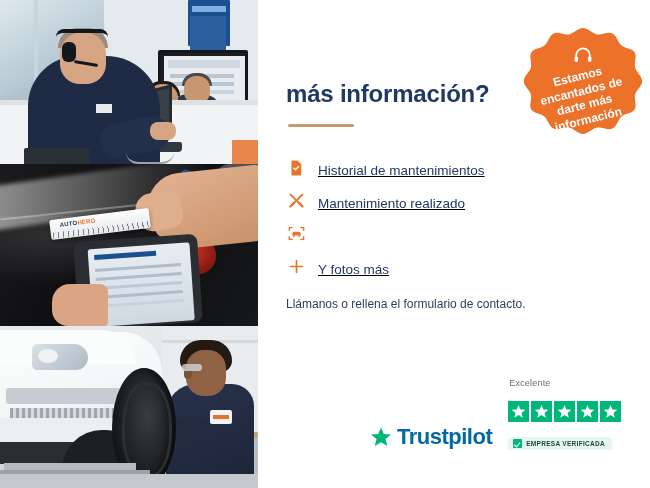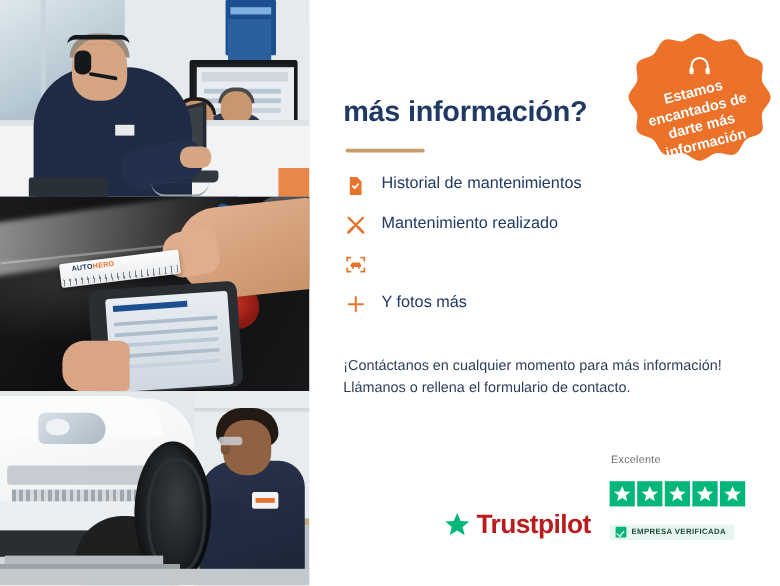--- a/index.html
+++ b/index.html
@@ -215,23 +215,24 @@
   .rule {
     width: 66px; height: 3px;
     background: #c79a6b;
     margin: 16px 0 18px 2px;
     border-radius: 2px;
   }
 
   
   .feat-list { list-style:none; }
   .feat {
-    display:flex; align-items:flex-start;
+    display:flex; align-items:flex-end;
     height: 33px;
     gap: 12px;
+    text-decoration: underline;
   }
   .feat .ico {
     width: 20px; height: 20px;
     flex: 0 0 20px;
     display:flex; align-items:center; justify-content:center;
     color: #e8732c;
   }
   .feat .ico svg { display:block; }
   .feat .txt {
     font-size: 13.5px;
@@ -247,21 +248,21 @@
   }
 
   
   .tp-wrap {
     position:absolute; left: 112px; bottom: 38px;
     display:flex; align-items: flex-end; gap: 16px;
   }
   .tp-logo { display:flex; align-items:center; gap:5px; }
   .tp-logo .star { width:22px; height:22px; color:#00b67a; }
   .tp-logo .word {
-    font-size: 22px; font-weight: bold; color:#b91c1c;
+    font-size: 22px; font-weight: bold; color:#0369a1;
     letter-spacing:-0.5px;
   }
   .tp-rating { display:flex; flex-direction:column; align-items:flex-start; gap:13px; }
   .tp-excellent { font-size:9px; color:#6b6f73; letter-spacing:.2px; padding-left:1px; }
   .tp-stars { display:flex; gap:2px; }
   .tp-stars .sbox {
     width: 21px; height: 21px; background:#00b67a;
     display:flex; align-items:center; justify-content:center;
   }
   .tp-stars .sbox svg { width:15px; height:15px; color:#ffffff; }
@@ -448,21 +449,20 @@
           <svg viewBox="0 0 24 24" width="19" height="19" fill="none" stroke="currentColor" stroke-width="2.1" stroke-linecap="round" aria-hidden="true">
             <path d="M12 4.5v15M4.5 12h15"></path>
           </svg>
         </span>
         <span class="txt">Y fotos más</span>
       </li>
 
     </ul>
 
     <div class="body-copy">
-      <div>¡Contáctanos en cualquier momento para más información!</div>
       <div>Llámanos o rellena el formulario de contacto.</div>
     </div>
 
     <div class="tp-wrap">
       <div class="tp-logo">
         <span class="star">
           <svg viewBox="0 0 24 24" width="22" height="22" fill="currentColor" aria-hidden="true">
             <path d="M12 1.6l3.1 7.2 7.8.5-6 5 1.9 7.6L12 17.6 5.2 21.9l1.9-7.6-6-5 7.8-.5z"></path>
           </svg>
         </span>

